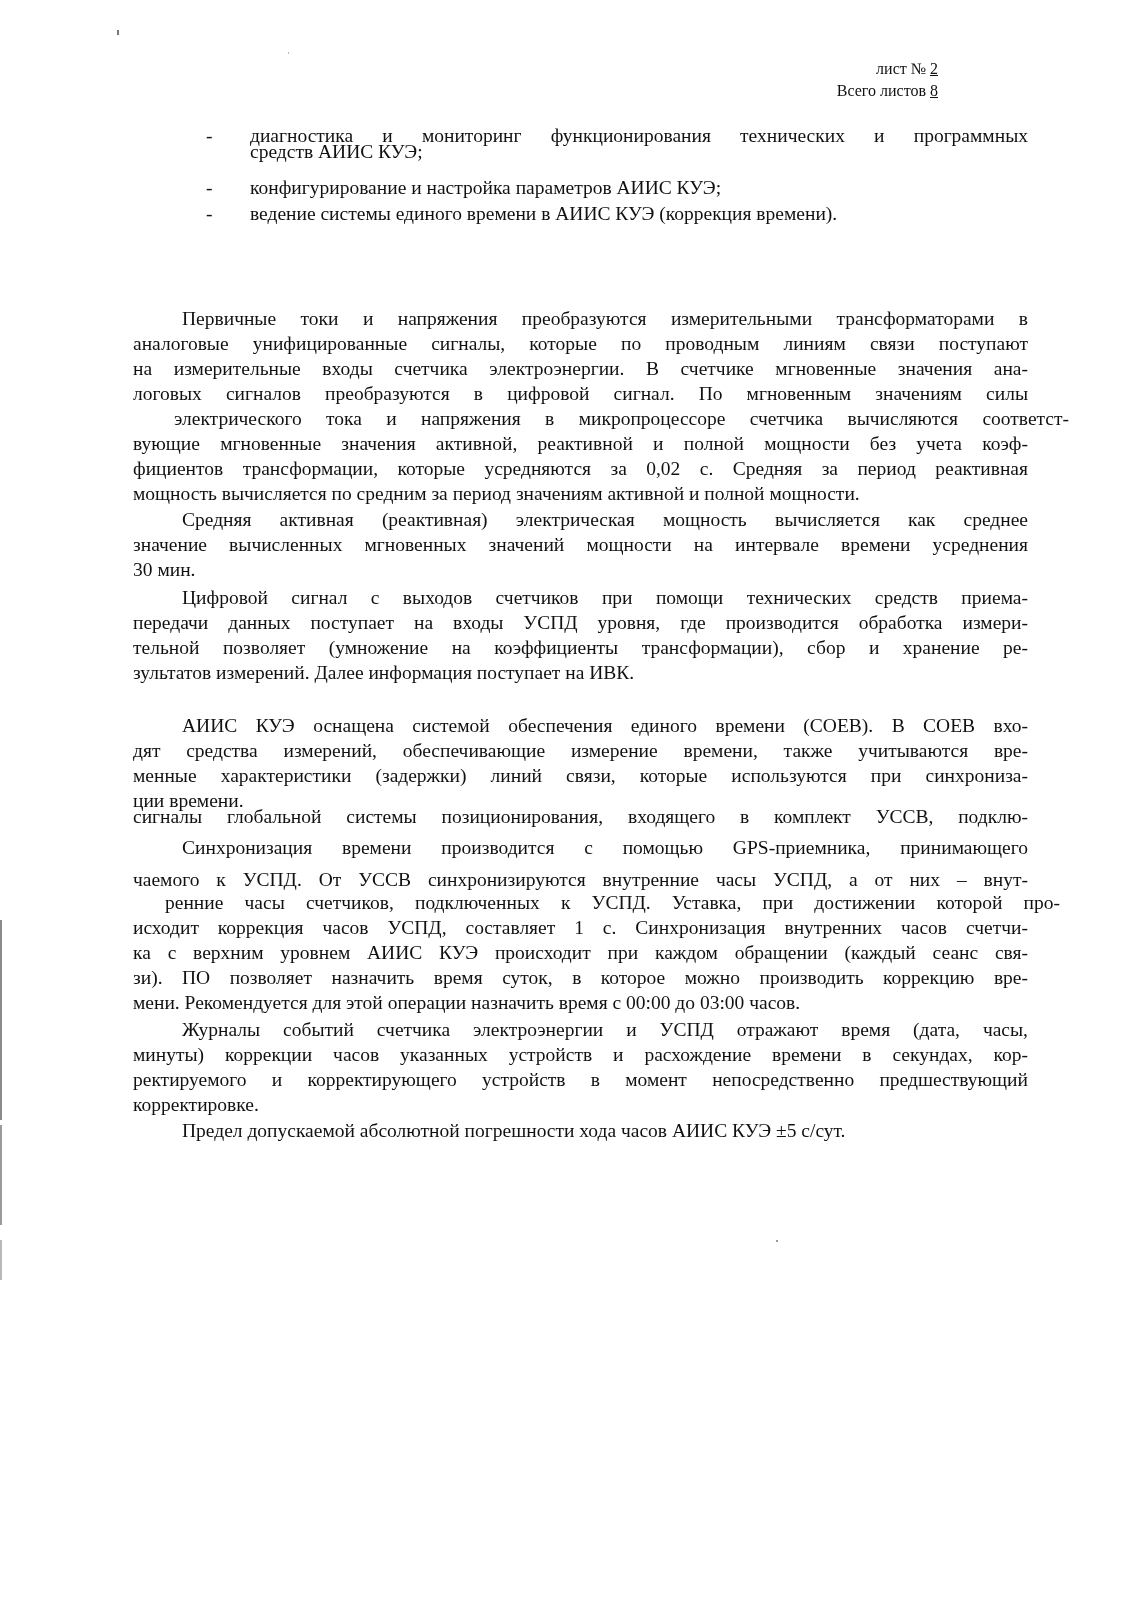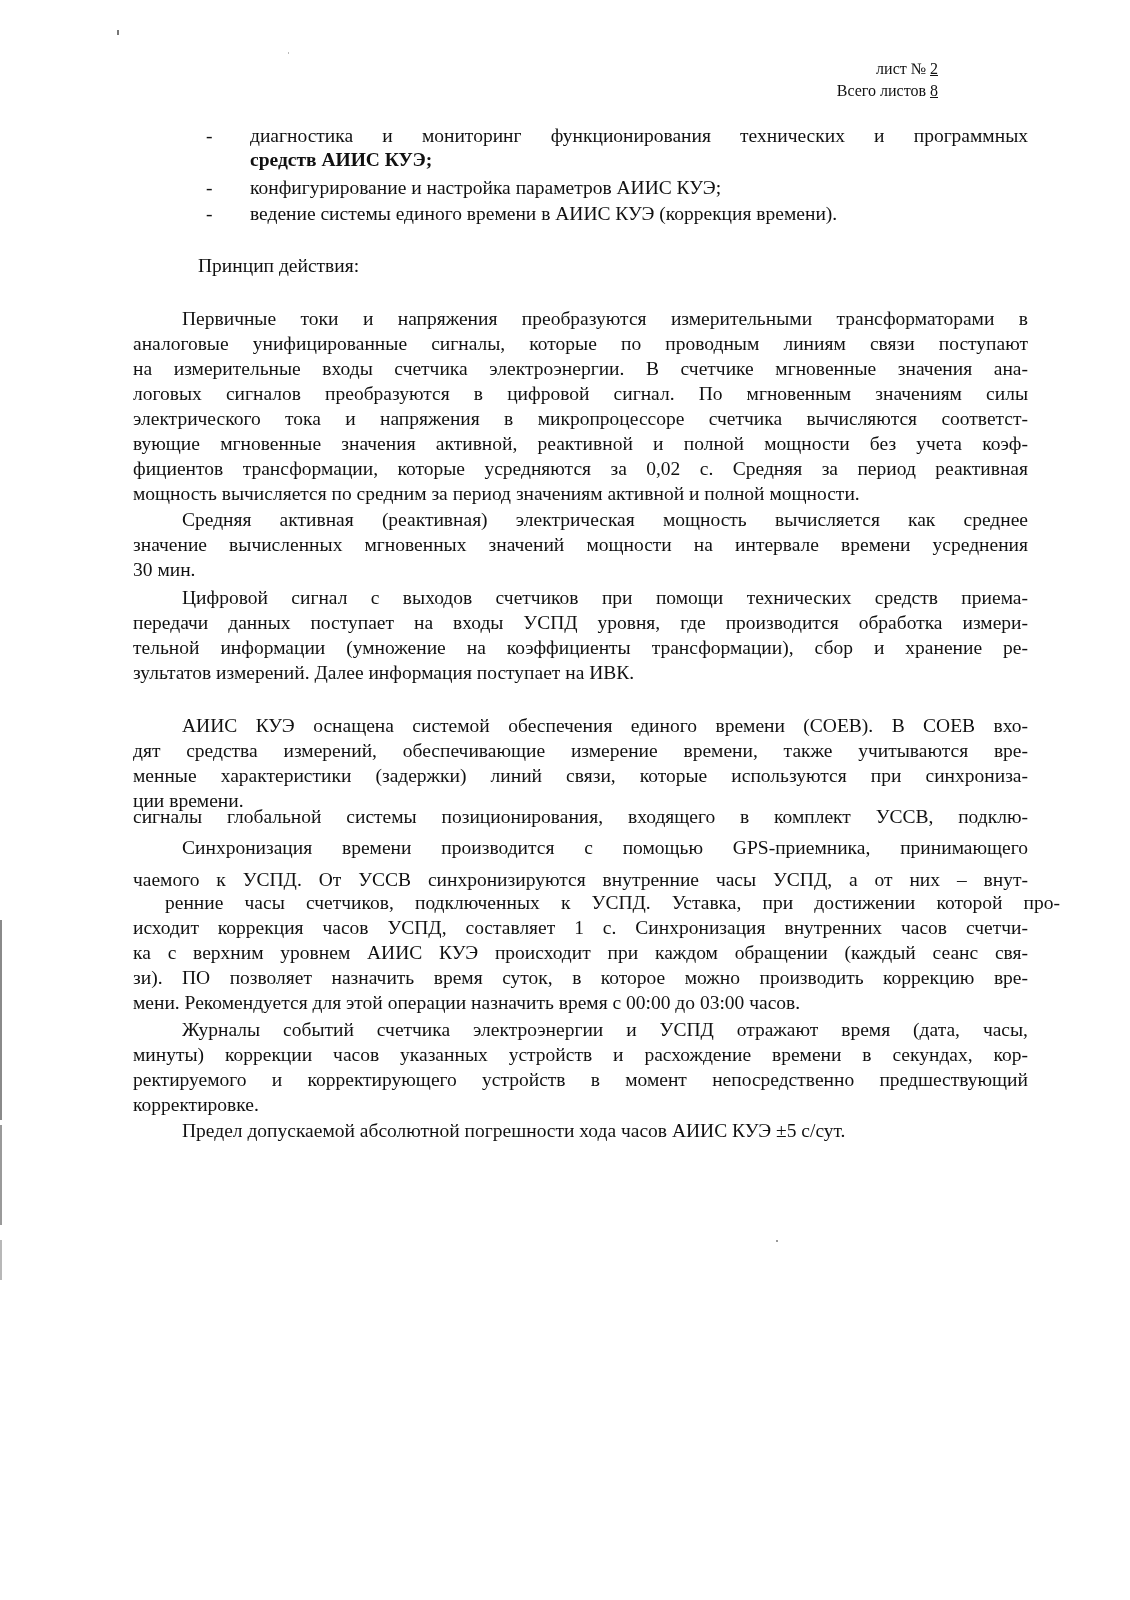--- a/index.html
+++ b/index.html
@@ -86,52 +86,51 @@
     </div>
     <div>
       <span>Всего листов</span>
       <span class="num">8</span>
     </div>
   </div>
 
   <div>
     <span class="bullet-dash" style="top:123px;">-</span>
     <div class="line bullet-text just" style="top:123px;">диагностика и мониторинг функционирования технических и программных</div>
-    <div class="line bullet-text" style="top:147px;font-weight:bold;">средств АИИС КУЭ;</div>
+    <div class="line bullet-text" style="top:139px;">средств АИИС КУЭ;</div>
 
     <span class="bullet-dash" style="top:175px;">-</span>
     <div class="line bullet-text" style="top:175px;">конфигурирование и настройка параметров АИИС КУЭ;</div>
 
     <span class="bullet-dash" style="top:201px;">-</span>
     <div class="line bullet-text" style="top:201px;">ведение системы единого времени в АИИС КУЭ (коррекция времени).</div>
   </div>
 
-  <div class="line" style="left:198px;top:253px;">Принцип действия:</div>
 
   <div>
     <div class="line ind just" style="top:306px;">Первичные токи и напряжения преобразуются измерительными трансформаторами в</div>
     <div class="line just" style="top:331px;">аналоговые унифицированные сигналы, которые по проводным линиям связи поступают</div>
     <div class="line just" style="top:356px;">на измерительные входы счетчика электроэнергии. В счетчике мгновенные значения ана-</div>
     <div class="line just" style="top:381px;">логовых сигналов преобразуются в цифровой сигнал. По мгновенным значениям силы</div>
-    <div class="line just" style="top:406px;">электрического тока и напряжения в микропроцессоре счетчика вычисляются соответст-</div>
+    <div class="line just" style="top:406px;margin-left:41px;">электрического тока и напряжения в микропроцессоре счетчика вычисляются соответст-</div>
     <div class="line just" style="top:431px;">вующие мгновенные значения активной, реактивной и полной мощности без учета коэф-</div>
     <div class="line just" style="top:456px;">фициентов трансформации, которые усредняются за 0,02 с. Средняя за период реактивная</div>
     <div class="line" style="top:481px;">мощность вычисляется по средним за период значениям активной и полной мощности.</div>
   </div>
 
   <div>
     <div class="line ind just" style="top:507px;">Средняя активная (реактивная) электрическая мощность вычисляется как среднее</div>
     <div class="line just" style="top:532px;">значение вычисленных мгновенных значений мощности на интервале времени усреднения</div>
     <div class="line" style="top:557px;">30 мин.</div>
   </div>
 
   <div>
     <div class="line ind just" style="top:585px;">Цифровой сигнал с выходов счетчиков при помощи технических средств приема-</div>
     <div class="line just" style="top:610px;">передачи данных поступает на входы УСПД уровня, где производится обработка измери-</div>
-    <div class="line just" style="top:635px;">тельной информации (умножение на коэффициенты трансформации), сбор и хранение ре-</div>
+    <div class="line just" style="top:635px;">тельной позволяет (умножение на коэффициенты трансформации), сбор и хранение ре-</div>
     <div class="line" style="top:660px;">зультатов измерений. Далее информация поступает на ИВК.</div>
   </div>
 
   <div>
     <div class="line ind just" style="top:713px;">АИИС КУЭ оснащена системой обеспечения единого времени (СОЕВ). В СОЕВ вхо-</div>
     <div class="line just" style="top:738px;">дят средства измерений, обеспечивающие измерение времени, также учитываются вре-</div>
     <div class="line just" style="top:763px;">менные характеристики (задержки) линий связи, которые используются при синхрониза-</div>
     <div class="line" style="top:788px;">ции времени.</div>
   </div>
 

